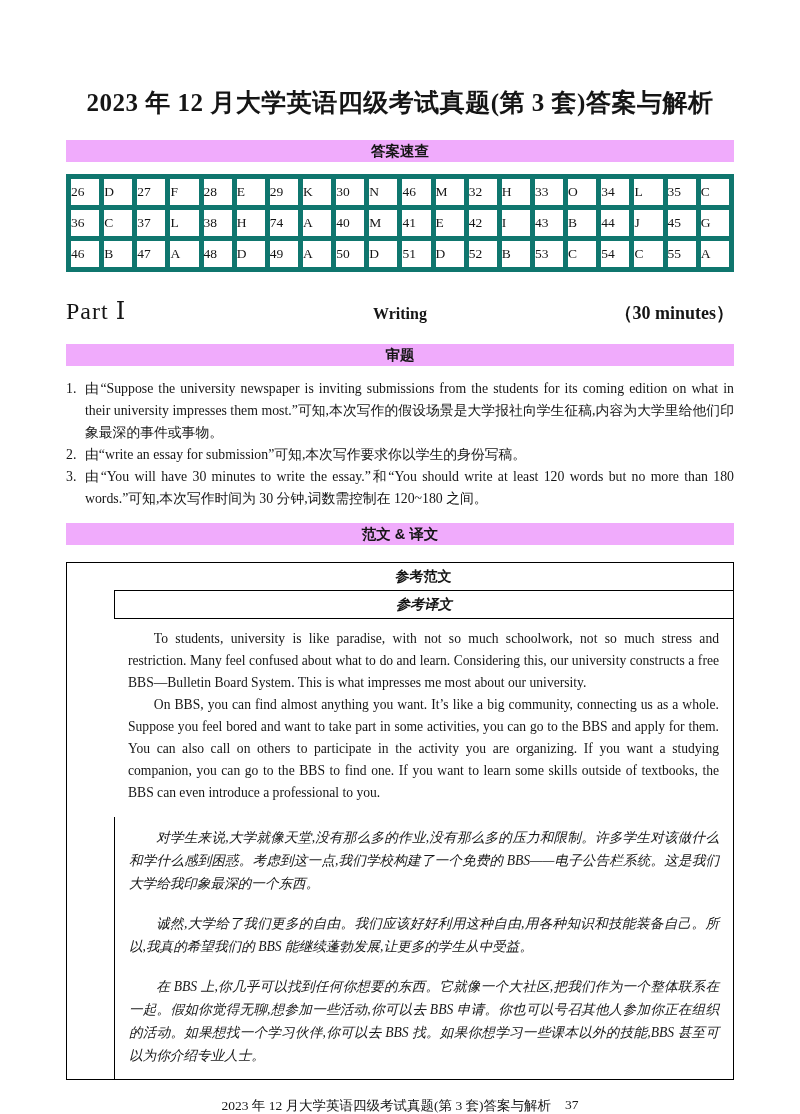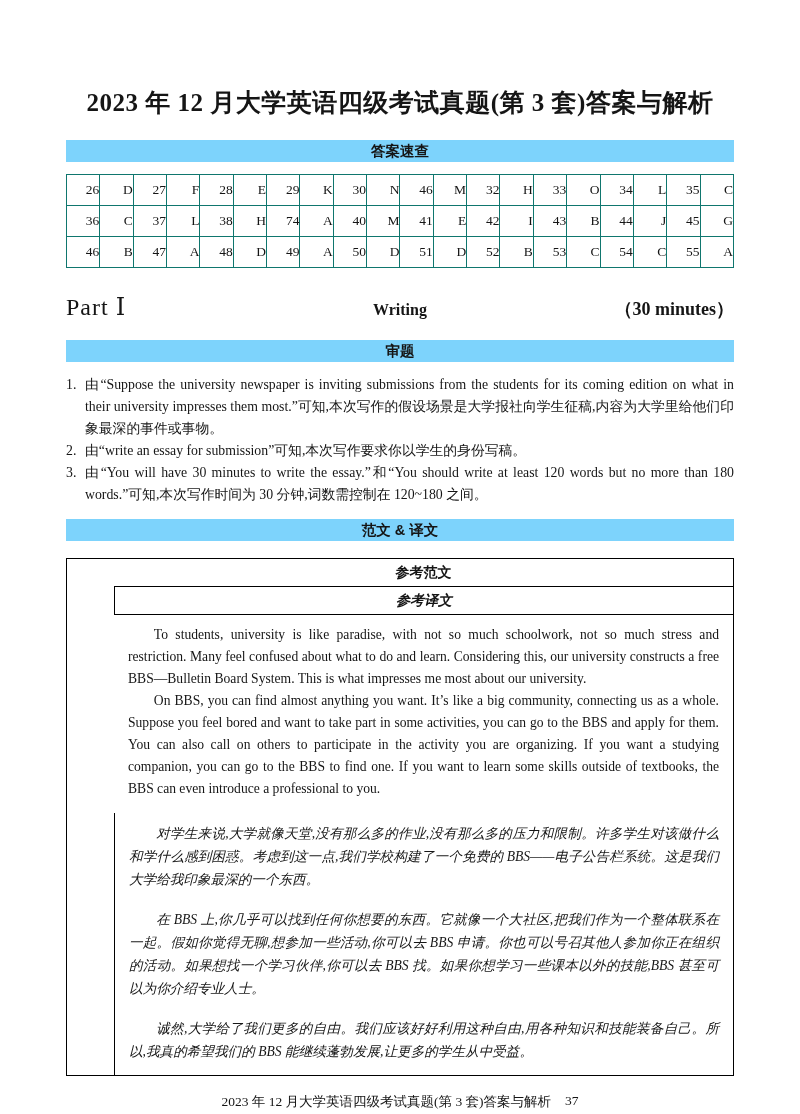--- a/index.html
+++ b/index.html
@@ -18,38 +18,38 @@
   }
   .doc-title {
     text-align: center;
     font-size: 25px;
     font-weight: bold;
     letter-spacing: 0.5px;
     margin-bottom: 21px;
     white-space: nowrap;
   }
   .section-bar {
-    background: #7dd3fc;
+    background: #f0abfc;
     text-align: center;
     font-family: "Liberation Sans", "DejaVu Sans", sans-serif;
     font-weight: bold;
     font-size: 14.5px;
     padding: 2.5px 0;
     line-height: 17px;
   }
   .answer-table {
     width: 100%;
     border-collapse: collapse;
     table-layout: fixed;
     margin-top: 12px;
     font-size: 13.5px;
   }
   .answer-table td {
-    border: 1px solid #0f766e;
-    text-align: right;
+    border: 5px solid #0f766e;
+    text-align: left;
     height: 31px;
     vertical-align: middle;
   }
   .part-heading {
     display: grid;
     grid-template-columns: 1fr auto 1fr;
     align-items: baseline;
     margin-top: 25px;
     margin-bottom: 19px;
   }
@@ -217,22 +217,22 @@
 
   <div class="essay-box">
     <div class="essay-header">参考范文</div>
     <div class="essay-header col-right">参考译文</div>
     <div class="essay-body">
       <p class="en">To students, university is like paradise, with not so much schoolwork, not so much stress and restriction. Many feel confused about what to do and learn. Considering this, our university constructs a free BBS—Bulletin Board System. This is what impresses me most about our university.</p>
       <p class="en">On BBS, you can find almost anything you want. It’s like a big community, connecting us as a whole. Suppose you feel bored and want to take part in some activities, you can go to the BBS and apply for them. You can also call on others to participate in the activity you are organizing. If you want a studying companion, you can go to the BBS to find one. If you want to learn some skills outside of textbooks, the BBS can even introduce a professional to you.</p>
     </div>
     <div class="essay-body col-right">
       <p class="zh">对学生来说,大学就像天堂,没有那么多的作业,没有那么多的压力和限制。许多学生对该做什么和学什么感到困惑。考虑到这一点,我们学校构建了一个免费的 BBS——电子公告栏系统。这是我们大学给我印象最深的一个东西。</p>
+      <p class="zh">诚然,大学给了我们更多的自由。我们应该好好利用这种自由,用各种知识和技能装备自己。所以,我真的希望我们的 BBS 能继续蓬勃发展,让更多的学生从中受益。</p>
       <p class="zh">在 BBS 上,你几乎可以找到任何你想要的东西。它就像一个大社区,把我们作为一个整体联系在一起。假如你觉得无聊,想参加一些活动,你可以去 BBS 申请。你也可以号召其他人参加你正在组织的活动。如果想找一个学习伙伴,你可以去 BBS 找。如果你想学习一些课本以外的技能,BBS 甚至可以为你介绍专业人士。</p>
-      <p class="zh">诚然,大学给了我们更多的自由。我们应该好好利用这种自由,用各种知识和技能装备自己。所以,我真的希望我们的 BBS 能继续蓬勃发展,让更多的学生从中受益。</p>
     </div>
   </div>
 
   <div class="page-footer">
     <span>2023 年 12 月大学英语四级考试真题(第 3 套)答案与解析</span>
     <span>37</span>
   </div>
 
 </div>
 

